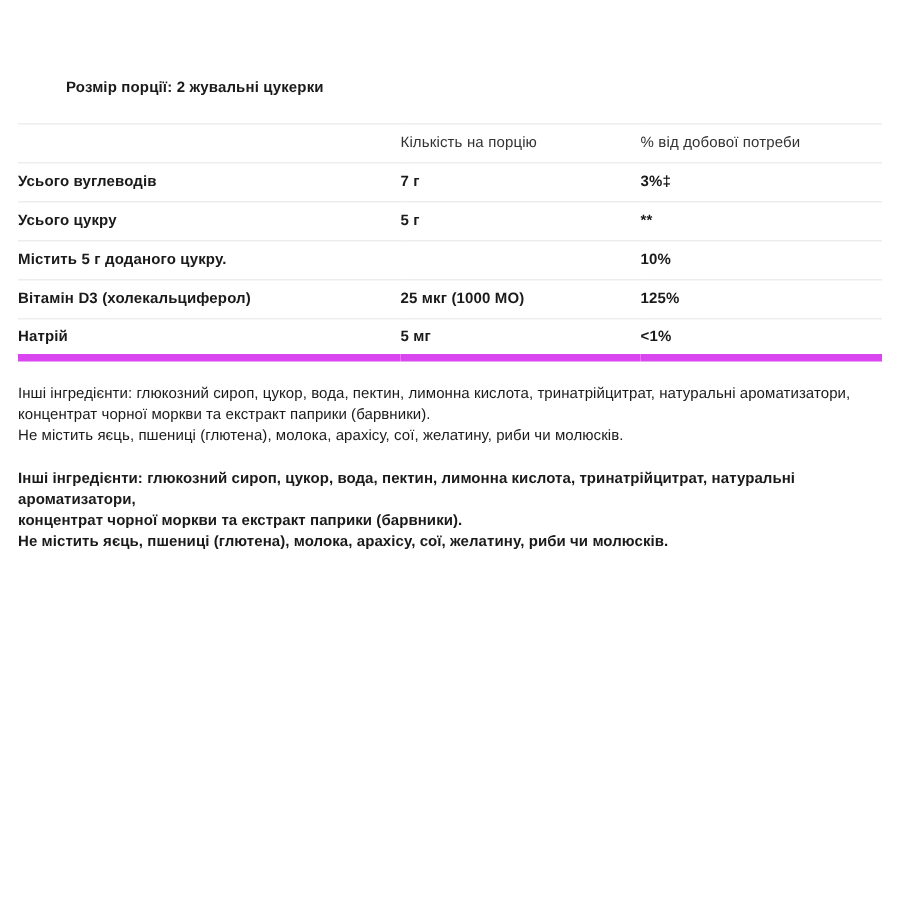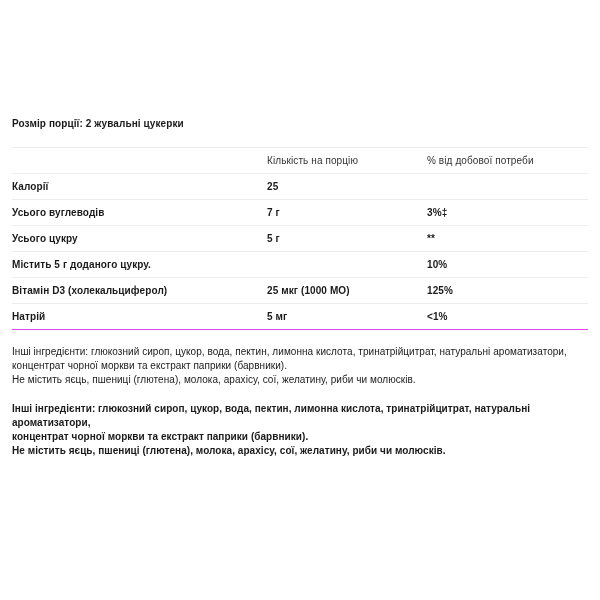--- a/index.html
+++ b/index.html
@@ -19,21 +19,22 @@
   .page {
     position: relative;
     width: 600px;
     height: 600px;
     box-sizing: border-box;
     padding: 0 12px;
   }
 
   
   .serving-block {
-    padding-top: 117px;
+    padding-top: 52px;
+    margin-left: 32px;
   }
   .serving-line {
     font-size: 10px;
     font-weight: bold;
     line-height: 14px;
     letter-spacing: 0.1px;
     color: #1a1a1a;
     margin: 0;
   }
   .serving-line + .serving-line {
@@ -67,21 +68,21 @@
   .nutrition-table thead th {
     font-weight: normal;
     color: #333333;
     border-top: 1px solid #ededed;
   }
   .nutrition-table tbody td {
     font-weight: bold;
     color: #1a1a1a;
   }
   .nutrition-table tbody tr:last-child td {
-    border-bottom: 1px solid #d946ef;
+    border-bottom: 5px solid #d946ef;
   }
 
   
   .footnotes {
     margin-top: 13px;
   }
   .footnote {
     font-size: 10px;
     font-weight: bold;
     line-height: 14px;
@@ -131,25 +132,20 @@
     </colgroup>
     <thead>
       <tr>
         <th></th>
         <th>Кількість на порцію</th>
         <th>% від добової потреби</th>
       </tr>
     </thead>
     <tbody>
       <tr>
-        <td>Калорії</td>
-        <td>25</td>
-        <td></td>
-      </tr>
-      <tr>
         <td>Усього вуглеводів</td>
         <td>7 г</td>
         <td>3%‡</td>
       </tr>
       <tr>
         <td>Усього цукру</td>
         <td>5 г</td>
         <td>**</td>
       </tr>
       <tr>

